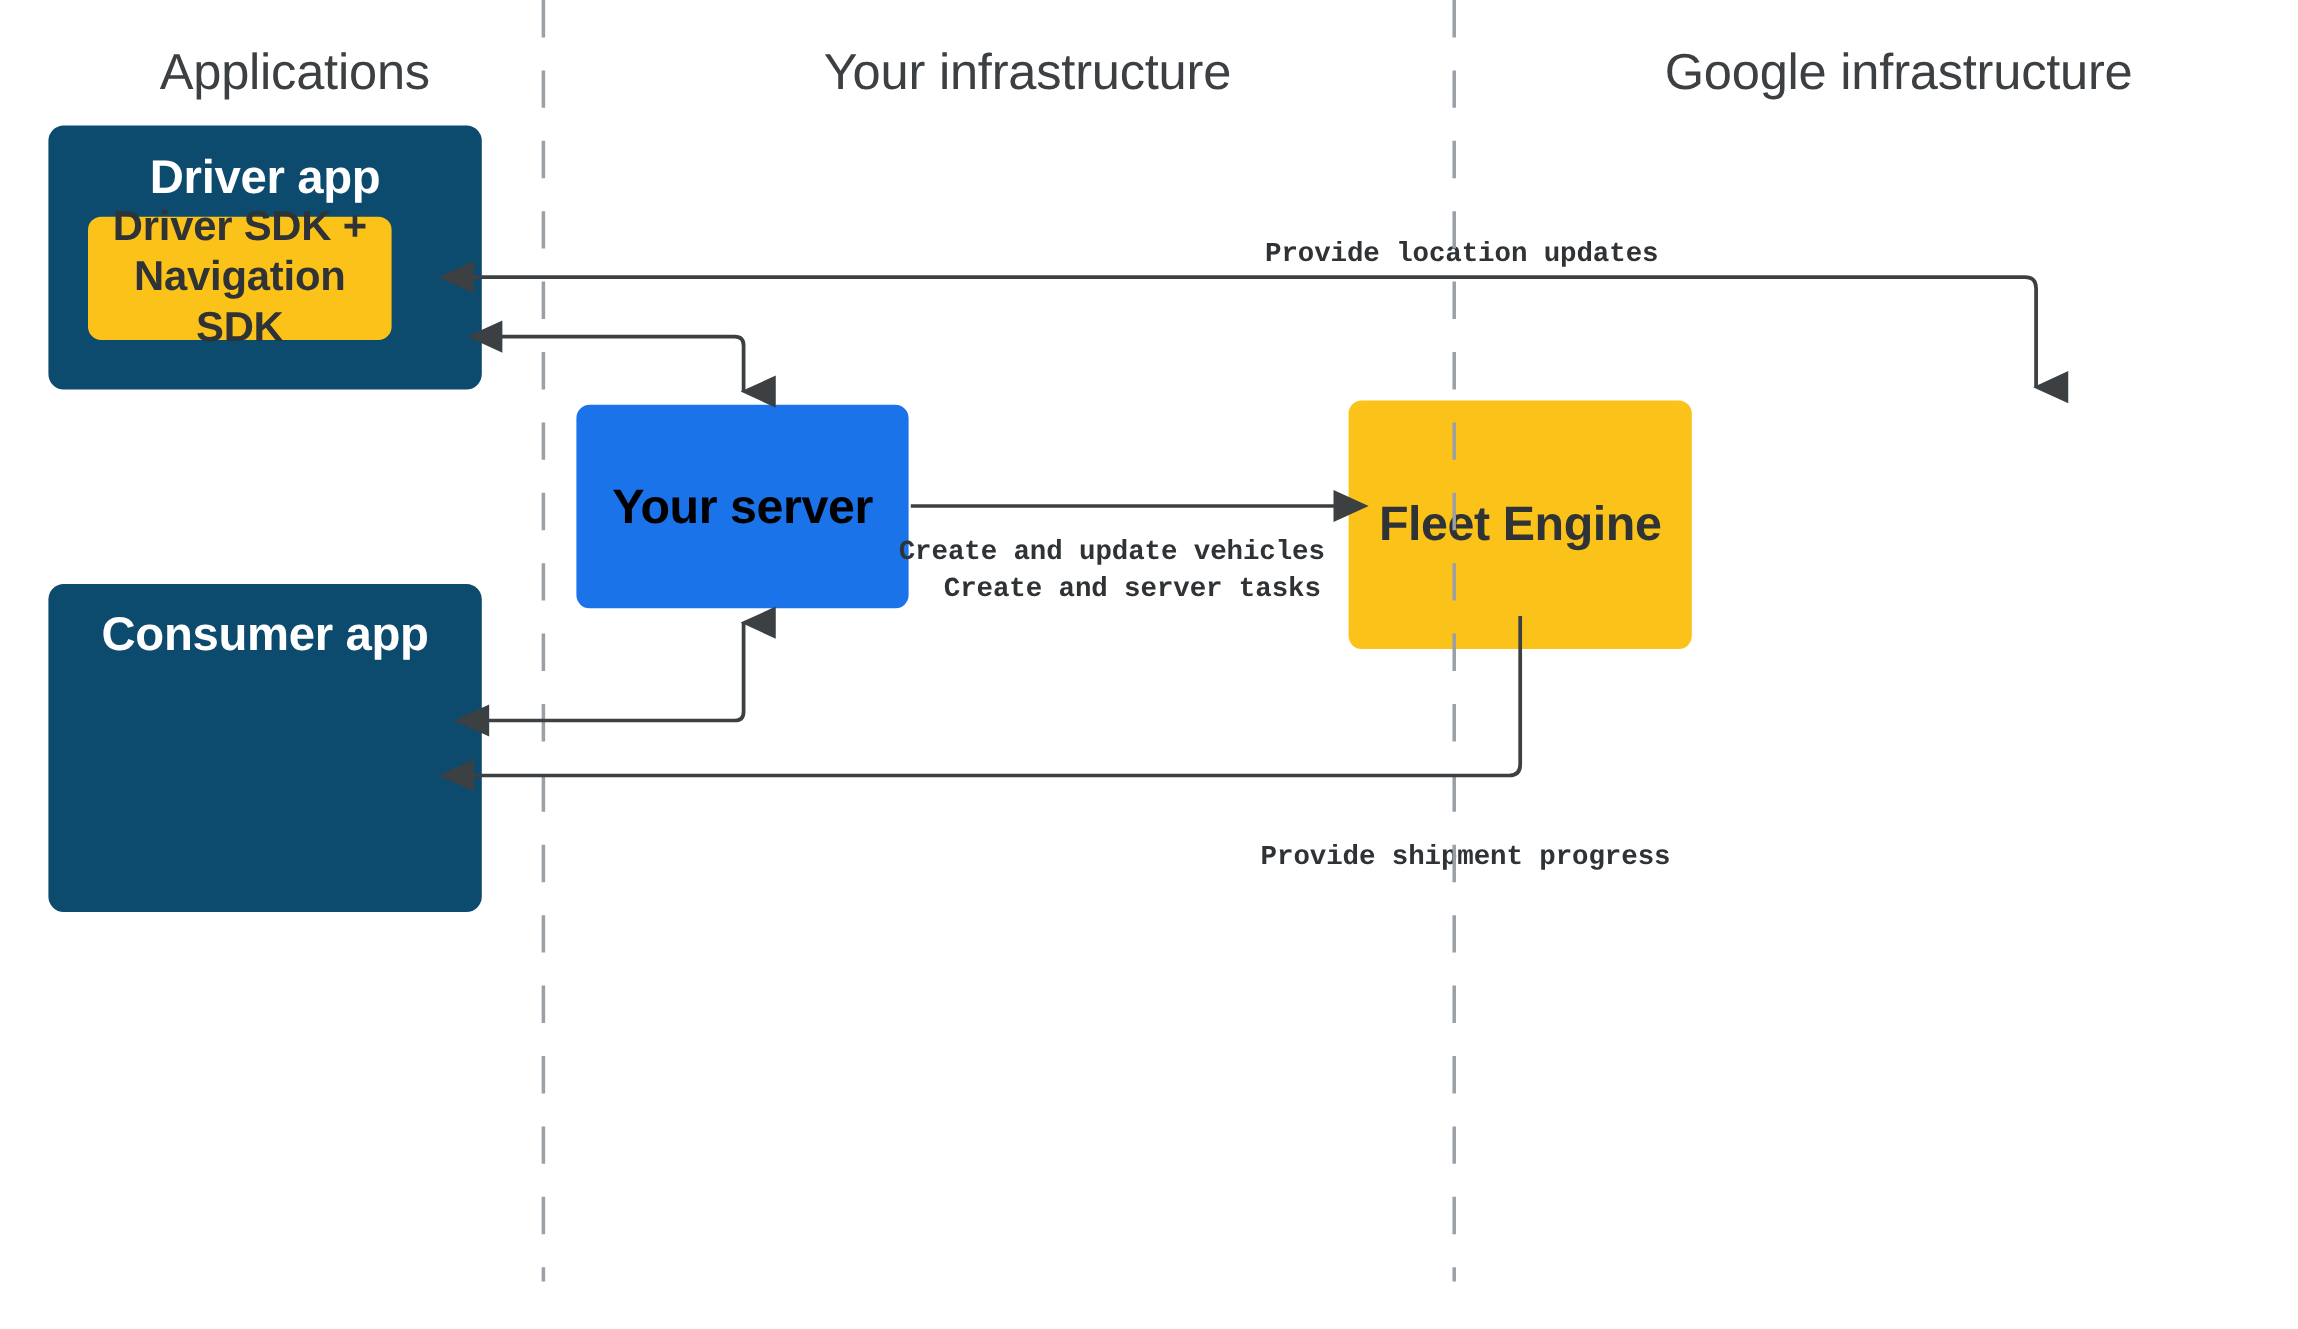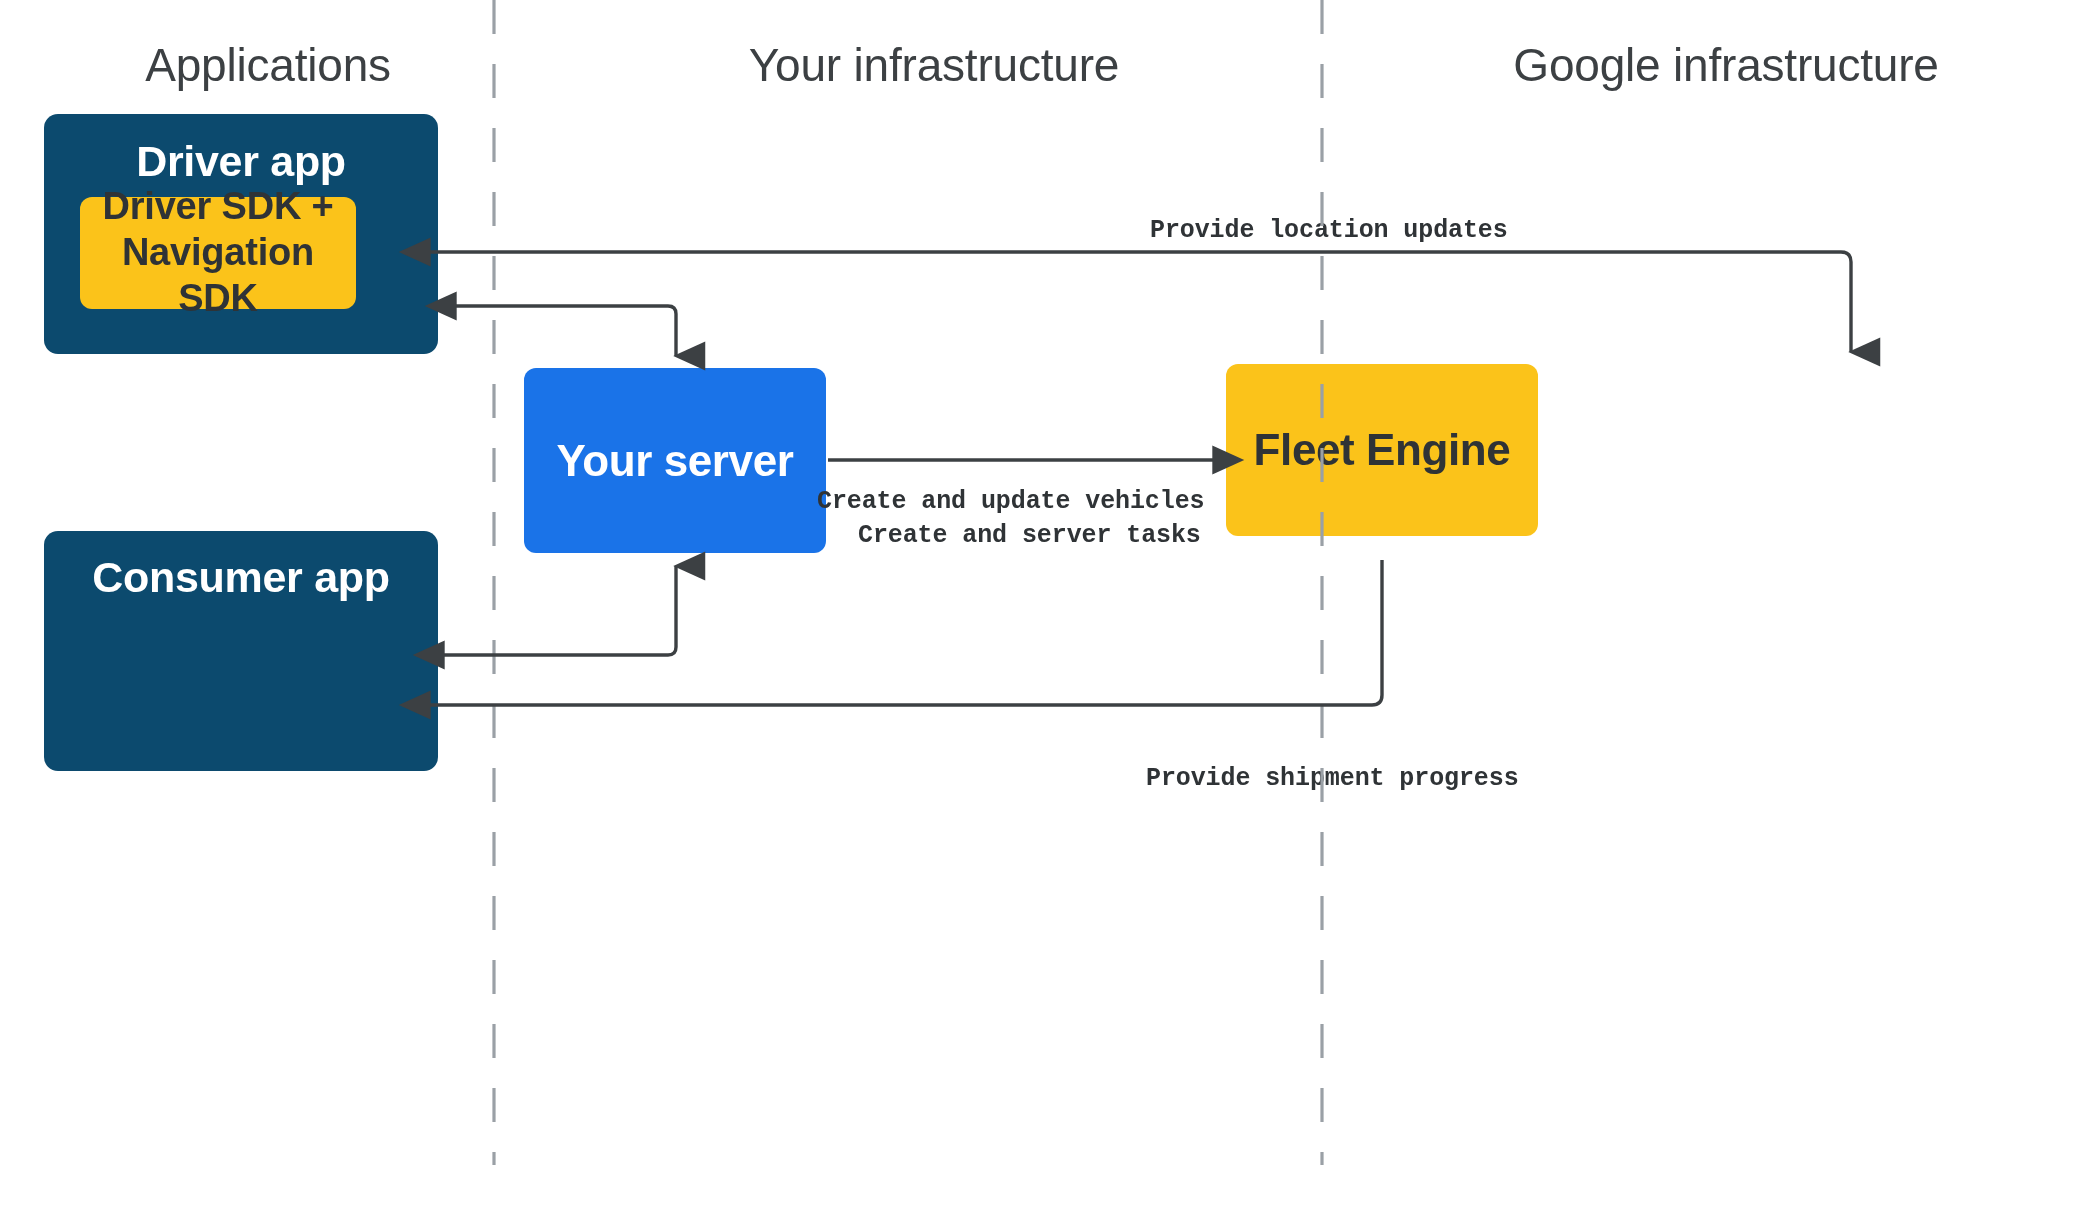--- a/index.html
+++ b/index.html
@@ -80,47 +80,47 @@
     letter-spacing: -0.2px;
     padding: 0 6px;
   }
 
   
   #driver-app   { left: 44px; top: 114px; width: 394px; height: 240px; }
   #driver-app .app-title { top: 23px; }
   #driver-sdk   { left: 36px; top: 83px; width: 276px; height: 112px; }
 
   
-  #consumer-app { left: 44px; top: 531px; width: 394px; height: 240px; }
+  #consumer-app { left: 44px; top: 531px; width: 394px; height: 298px; }
   #consumer-app .app-title { top: 22px; }
   #consumer-sdk { left: 44px; top: 85px; width: 320px; height: 170px; }
 
   
   #your-server {
     position: absolute;
     left: 524px; top: 368px; width: 302px; height: 185px;
     background: #1a73e8;
     border-radius: 12px;
     display: flex;
     align-items: center;
     justify-content: center;
   }
   #your-server .server-label {
-    color: #ffffff;
+    color: #000000;
     font-weight: 700;
     font-size: 44px;
     font-family: "Liberation Sans", sans-serif;
     letter-spacing: -0.4px;
     white-space: nowrap;
   }
 
   
   #fleet-engine {
     position: absolute;
-    left: 1226px; top: 364px; width: 312px; height: 172px;
+    left: 1226px; top: 364px; width: 312px; height: 226px;
     background: #fbc31a;
     border-radius: 12px;
     display: flex;
     align-items: center;
     justify-content: center;
   }
   #fleet-engine .engine-label {
     color: #2f3336;
     font-weight: 700;
     font-size: 44px;

